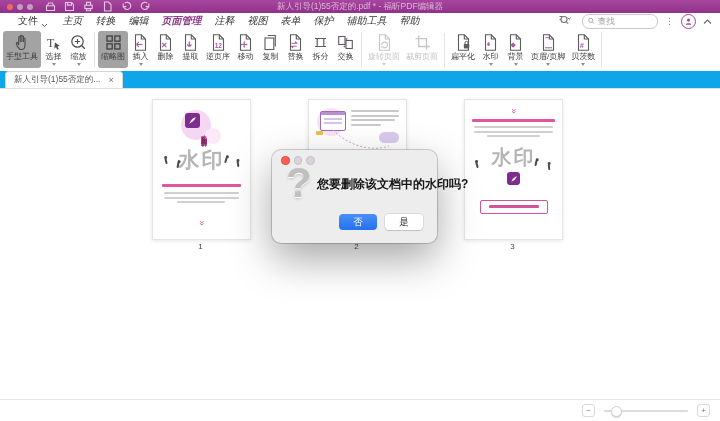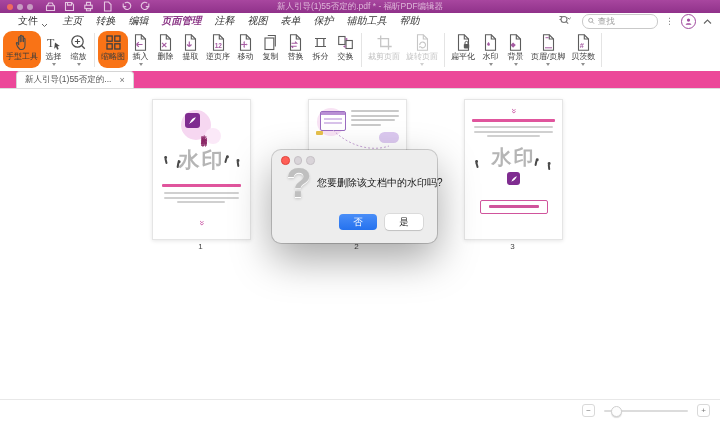--- a/index.html
+++ b/index.html
@@ -26,31 +26,31 @@
   .menu-right{margin-left:auto;display:flex;align-items:center;gap:7px;padding-right:8px;}
   .searchpill{width:64px;height:13px;border:1px solid #c9c9c9;border-radius:7px;display:flex;align-items:center;gap:3px;padding:0 5px;background:#fff;}
   .searchpill input{border:none;outline:none;width:100%;font-size:8.5px;padding:0;background:transparent;color:#333;}
   .searchpill input::placeholder{color:#9b9b9b;}
   .kebab{font-size:9px;color:#8a8a8a;line-height:1;}
   .avatar{width:13px;height:13px;border-radius:50%;border:1px solid #a04a9e;display:flex;align-items:center;justify-content:center;}
   
   .toolbar{position:absolute;top:29px;left:0;right:0;height:41px;background:#fff;
     border-bottom:1px solid #e6e6e6;display:flex;align-items:flex-start;padding:2px 0 0 3px;}
   .titem{display:flex;flex-direction:column;align-items:center;padding:2px 3px 0;border-radius:3px;cursor:default;}
-  .titem.active{background:#f97316;border-radius:9px;}
+  .titem.active{background:#a3a3a3;}
   .ticon{height:19px;display:flex;align-items:center;justify-content:center;}
   .tlabel{font-size:8px;color:#3d3d3d;margin-top:1px;white-space:nowrap;line-height:1.1;}
   .titem.disabled .tlabel{color:#c2c2c2;}
   .tcaret{height:6px;display:flex;align-items:center;justify-content:center;}
   .tcaret-tri{width:0;height:0;border-left:2.5px solid transparent;border-right:2.5px solid transparent;border-top:3px solid #909090;}
   .titem.disabled .tcaret-tri{border-top-color:#d0d0d0;}
   .tdivider{width:1px;height:34px;background:#e4e4e4;margin:2px 3px 0;}
   
-  .tabbar{position:absolute;top:71px;left:0;right:0;height:17px;background:#ec4899;
-    border-bottom:1px solid #dddddd;display:flex;align-items:flex-end;padding-left:16px;}
+  .tabbar{position:absolute;top:71px;left:0;right:0;height:17px;background:#0ea5e9;
+    border-bottom:1px solid #dddddd;display:flex;align-items:flex-end;padding-left:5px;}
   .doctab{height:16px;background:#fff;border:1px solid #d5d5d5;border-bottom:none;border-radius:4px 4px 0 0;
     display:flex;align-items:center;gap:8px;padding:0 8px;font-size:8.5px;color:#555;}
   .doctab .x{color:#777;font-size:9px;cursor:default;}
   
   .canvas{position:absolute;top:89px;left:0;right:0;bottom:21px;background:#fff;}
   .thumb{position:absolute;top:10px;width:97px;height:139px;background:#fff;border:1px solid #e5e5e5;
     box-shadow:0 1px 4px rgba(0,0,0,.10);overflow:hidden;}
   .pagenum{position:absolute;top:153px;width:97px;text-align:center;font-size:8px;color:#444;}
   .wm{position:absolute;left:0;right:0;text-align:center;font-weight:bold;color:#b5b5b5;letter-spacing:2px;}
   .bar{position:absolute;border-radius:1px;}
@@ -74,21 +74,21 @@
   .p3-btn .bar{left:8px;top:4px;width:50px;height:3px;background:#d0549c;}
   
   .dialog{position:absolute;left:272px;top:150px;width:165px;height:93px;background:#ededed;border-radius:9px;
     box-shadow:0 0 0 1px rgba(0,0,0,.18),0 16px 40px rgba(0,0,0,.35);z-index:40;}
   .dlights{position:absolute;left:9px;top:6px;display:flex;gap:4px;}
   .dlight{width:6.5px;height:6.5px;border-radius:50%;}
   .dlight.red{background:#ff5f57;border:0.5px solid #e0443d;}
   .dlight.gray{background:#d9d4d9;border:0.5px solid #c5c0c5;}
   .dqm{position:absolute;left:14px;top:12px;font-size:42px;font-weight:bold;color:#bfbfbf;
     text-shadow:0 1px 0 #fff,0 2px 3px rgba(0,0,0,.18);line-height:1;}
-  .dmsg{position:absolute;left:45px;top:26px;font-size:10px;font-weight:normal;color:#141414;white-space:nowrap;}
+  .dmsg{position:absolute;left:45px;top:26px;font-size:12px;font-weight:bold;color:#141414;white-space:nowrap;}
   .dbtns{position:absolute;right:14px;bottom:13px;display:flex;gap:8px;}
   .dbtn{width:38px;height:16px;border-radius:4px;font-size:9.5px;display:flex;align-items:center;justify-content:center;cursor:default;}
   .dbtn.no{background:linear-gradient(#4a8ef8,#2572ee);color:#fff;}
   .dbtn.yes{background:#fff;color:#262626;box-shadow:0 0 0 0.5px rgba(0,0,0,.15),0 1px 1px rgba(0,0,0,.12);}
   
   .statusbar{position:absolute;left:0;right:0;bottom:0;height:21px;background:#fff;border-top:1px solid #e8e8e8;}
   .zoomctrl{position:absolute;right:10px;top:0;bottom:0;display:flex;align-items:center;gap:9px;}
   .zbtn{width:11px;height:11px;border:1px solid #d9d9d9;border-radius:3px;font-size:8px;color:#777;
     display:flex;align-items:center;justify-content:center;line-height:1;background:#fff;}
   .ztrack{position:relative;width:84px;height:2px;background:#dcdcdc;border-radius:1px;}
@@ -346,39 +346,39 @@
           <path d="M9.5 4.5l2.5 1.5-2.5 1.5zM9.5 12l-2.5 1.5 2.5 1.5z" fill="#a55ba2"></path>
         </svg>
       </span>
       <span class="tlabel">交换</span>
       <span class="tcaret"></span>
     </div>
     <div class="tdivider"></div>
     <div class="titem disabled">
       <span class="ticon">
         <svg width="19" height="19" viewBox="0 0 19 19">
-          <path d="M5.7 2.5v11h11M2.5 5.7h11v11" fill="none" stroke="#c6c6c6" stroke-width="1.3"></path>
-        </svg>
-      </span>
-      <span class="tlabel">裁剪页面</span>
-      <span class="tcaret"></span>
-    </div>
-    <div class="titem disabled">
-      <span class="ticon">
-        <svg width="19" height="19" viewBox="0 0 19 19">
           <path d="M4.5 1.8h5.8l4.2 4.2v11.2H4.5z" fill="#fff" stroke="#c6c6c6" stroke-width="1.1"></path>
           <path d="M10.3 1.8v4.2h4.2" fill="none" stroke="#c6c6c6" stroke-width="1.1"></path>
           <path d="M6.7 12a2.9 2.9 0 1 1 1.2 2.3" fill="none" stroke="#c6c6c6" stroke-width="1.1"></path>
           <path d="M6.2 15l.3-2.2 2 1z" fill="#c6c6c6"></path>
         </svg>
       </span>
       <span class="tlabel">旋转页面</span>
       <span class="tcaret">
         <span class="tcaret-tri"></span>
       </span>
+    </div>
+    <div class="titem disabled">
+      <span class="ticon">
+        <svg width="19" height="19" viewBox="0 0 19 19">
+          <path d="M5.7 2.5v11h11M2.5 5.7h11v11" fill="none" stroke="#c6c6c6" stroke-width="1.3"></path>
+        </svg>
+      </span>
+      <span class="tlabel">裁剪页面</span>
+      <span class="tcaret"></span>
     </div>
     <div class="tdivider"></div>
     <div class="titem">
       <span class="ticon">
         <svg width="19" height="19" viewBox="0 0 19 19">
           <path d="M4.5 1.8h5.8l4.2 4.2v11.2H4.5z" fill="#fff" stroke="#5c5c5c" stroke-width="1.1"></path>
           <path d="M10.3 1.8v4.2h4.2" fill="none" stroke="#5c5c5c" stroke-width="1.1"></path>
           <rect x="9.8" y="11" width="5.4" height="4.4" rx="0.8" fill="#5c5c5c"></rect>
           <path d="M11 11V9.9a1.5 1.5 0 0 1 3 0V11" fill="none" stroke="#5c5c5c" stroke-width="1"></path>
         </svg>

